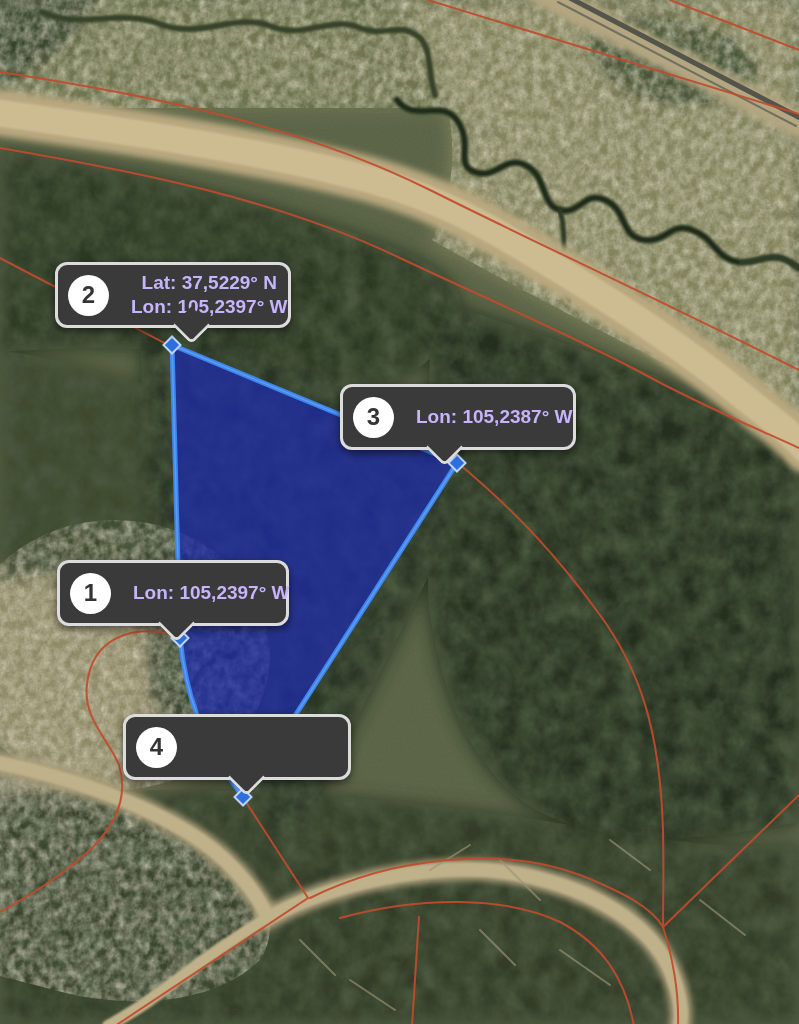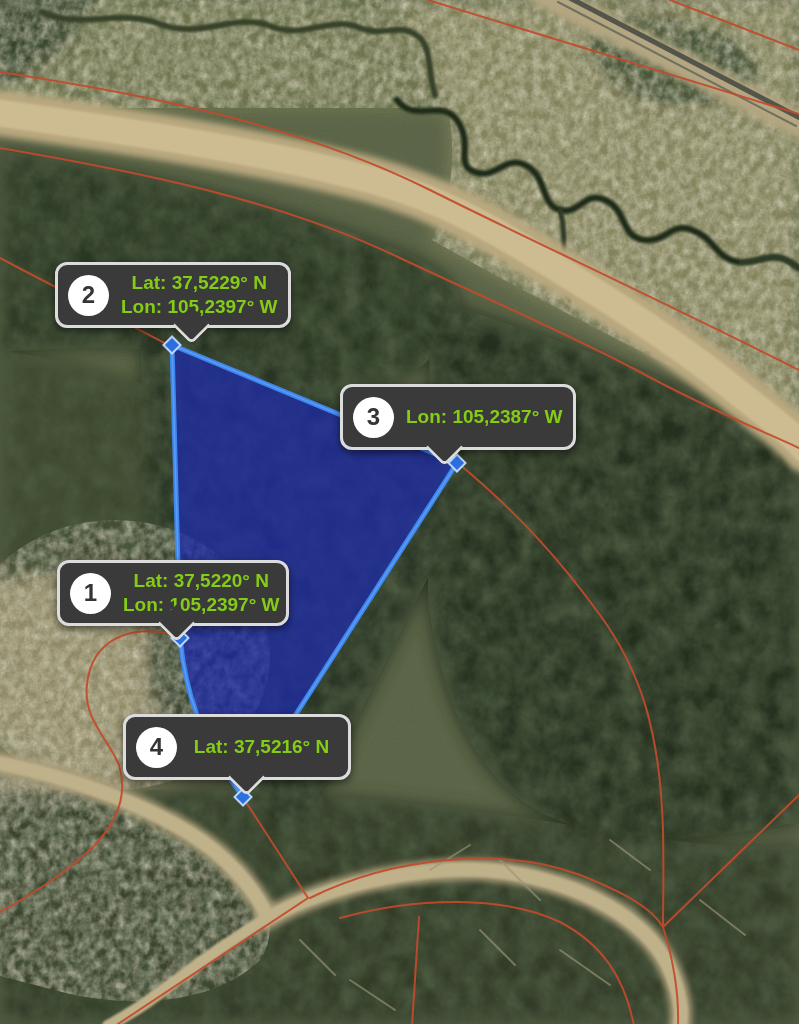--- a/index.html
+++ b/index.html
@@ -22,22 +22,22 @@
     box-shadow:0 3px 8px rgba(0,0,0,.55);
     z-index:5;
   }
   .tip .num{
     flex:0 0 auto;width:41px;height:41px;border-radius:50%;
     background:#ffffff;color:#353535;
     display:flex;align-items:center;justify-content:center;
     font-size:24px;font-weight:700;
   }
   .tip .coords{
-    flex:1 1 auto;text-align:center;color:#84cc16;
-    font-size:19px;font-weight:700;line-height:1.28;white-space:nowrap;
+    flex:1 1 auto;text-align:center;color:#c4b5fd;
+    font-size:19px;font-weight:700;line-height:1.28;white-space:nowrap;margin-left:10px;
   }
   .tip .ptr{
     position:absolute;bottom:-14px;width:24px;height:24px;
     background:#3a3a3a;
     border-right:3px solid #dcdcdc;border-bottom:3px solid #dcdcdc;
     border-bottom-right-radius:6px;
     transform:rotate(45deg);
   }
 </style>
 </head>
@@ -183,27 +183,25 @@
     <div class="num">3</div>
     <div class="coords">
       <div>Lon: 105,2387° W</div>
     </div>
     <span class="ptr" style="left:88px;"></span>
   </div>
 
   <div class="tip" style="left:57px;top:560px;width:232px;">
     <div class="num">1</div>
     <div class="coords">
-      <div>Lat: 37,5220° N</div>
       <div>Lon: 105,2397° W</div>
     </div>
     <span class="ptr" style="left:103px;"></span>
   </div>
 
   <div class="tip" style="left:123px;top:714px;width:228px;">
     <div class="num">4</div>
     <div class="coords">
-      <div>Lat: 37,5216° N</div>
     </div>
     <span class="ptr" style="left:107px;"></span>
   </div>
 
 </div>
 
 </body></html>

